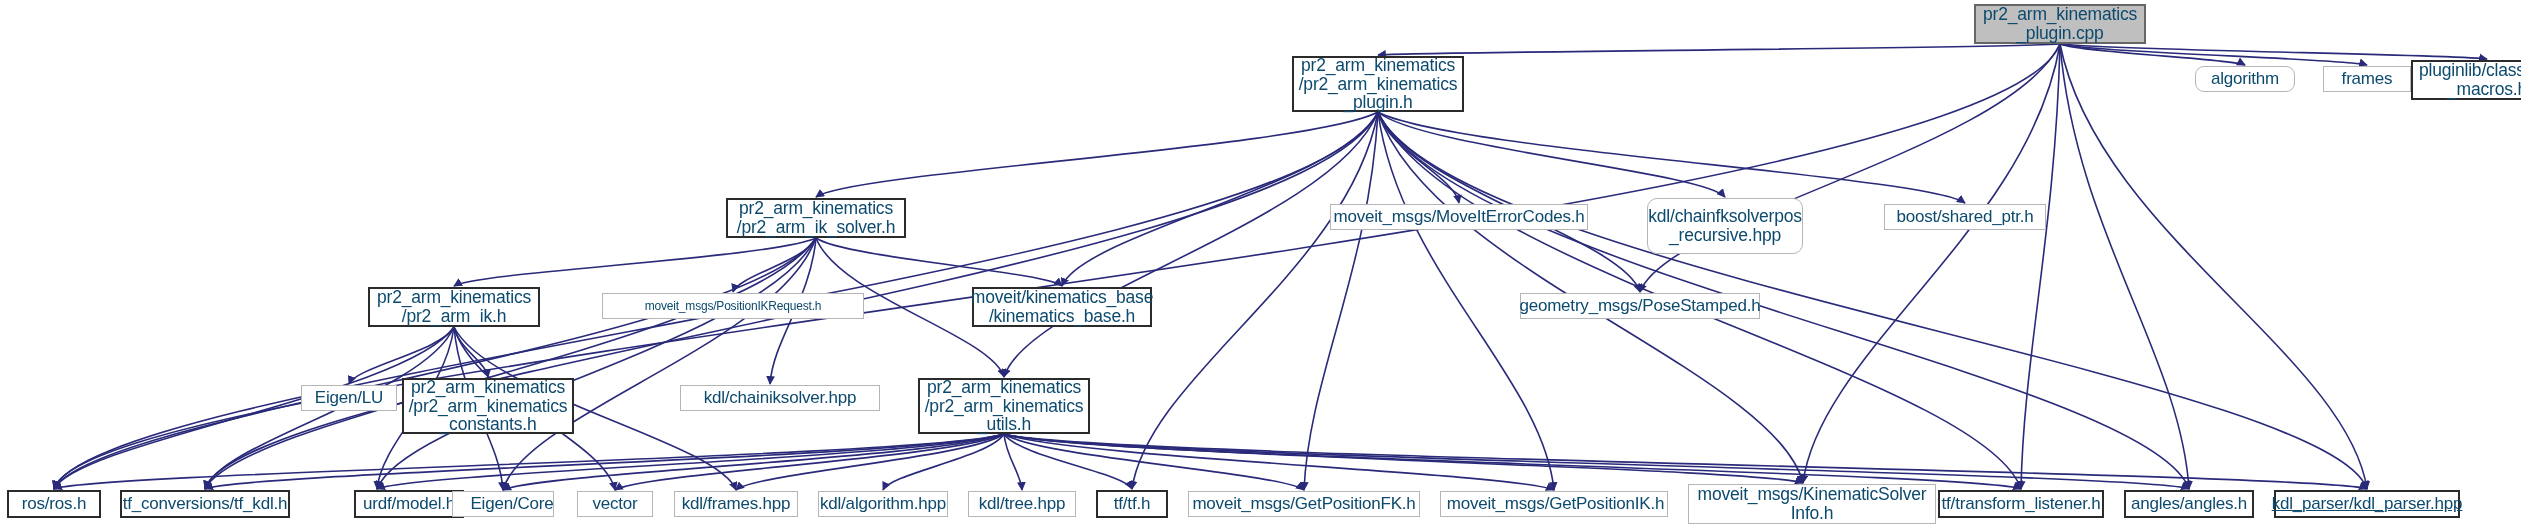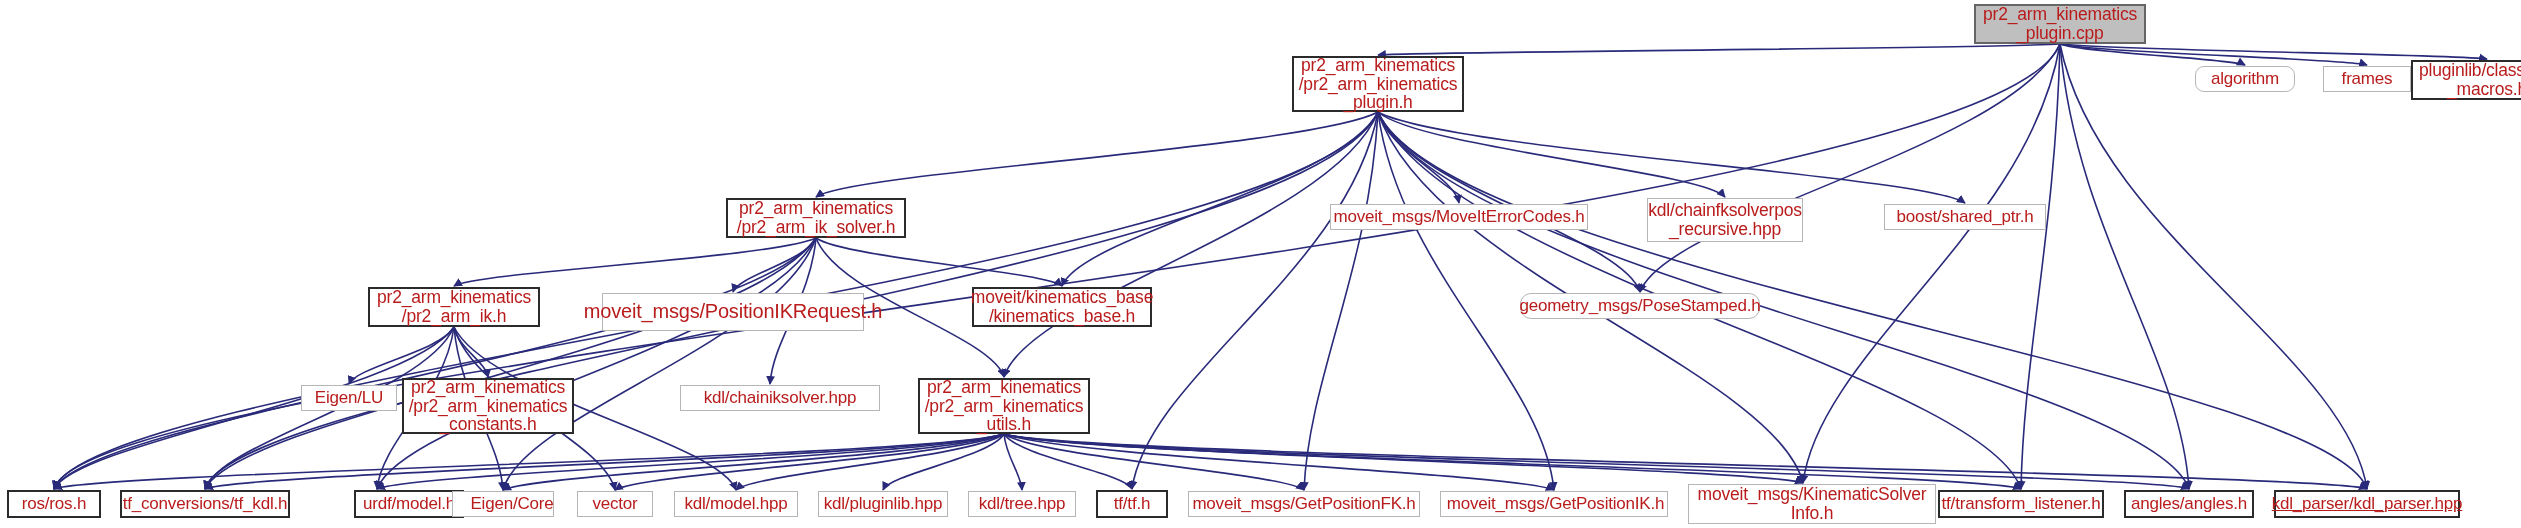--- a/index.html
+++ b/index.html
@@ -25,21 +25,21 @@
   }
   .node {
     position: absolute;
     box-sizing: border-box;
     display: flex;
     align-items: center;
     justify-content: center;
     text-align: center;
     background: #ffffff;
     border: 1px solid #b5b5b5;
-    color: #b91c1c;
+    color: #0c4a6e;
     font-size: 17.5px;
     line-height: 1.08;
     letter-spacing: -0.2px;
     white-space: pre-line;
     padding: 0 6px;
     z-index: 5;
   }
   .node.strong {
     border: 2px solid #2b2b2b;
   }
@@ -123,44 +123,44 @@
       <div class="node strong" style="left: 1292px; top: 56px; width: 172px; height: 56px;">pr2_arm_kinematics
 /pr2_arm_kinematics
 _plugin.h</div>
       <div class="node" style="left: 2195px; top: 66px; width: 100px; height: 26px; font-size: 17px; border-radius: 9px;">algorithm</div>
       <div class="node" style="left: 2323px; top: 66px; width: 88px; height: 26px; font-size: 17px;">frames</div>
       <div class="node strong" style="left: 2411px; top: 60px; width: 152px; height: 40px;">pluginlib/class_list
 _macros.h</div>
       <div class="node strong" style="left: 726px; top: 198px; width: 180px; height: 40px;">pr2_arm_kinematics
 /pr2_arm_ik_solver.h</div>
       <div class="node" style="left: 1330px; top: 204px; width: 258px; height: 26px; font-size: 17px;">moveit_msgs/MoveItErrorCodes.h</div>
-      <div class="node" style="left: 1647px; top: 198px; width: 156px; height: 44px;">kdl/chainfksolverpos
+      <div class="node" style="left: 1647px; top: 198px; width: 156px; height: 56px; border-radius: 10px;">kdl/chainfksolverpos
 _recursive.hpp</div>
       <div class="node" style="left: 1884px; top: 204px; width: 162px; height: 26px; font-size: 17px;">boost/shared_ptr.h</div>
       <div class="node strong" style="left: 368px; top: 287px; width: 172px; height: 40px;">pr2_arm_kinematics
 /pr2_arm_ik.h</div>
-      <div class="node" style="left: 602px; top: 293px; width: 262px; height: 38px; font-size: 20px;">moveit_msgs/PositionIKRequest.h</div>
+      <div class="node" style="left: 602px; top: 293px; width: 262px; height: 26px; font-size: 12px;">moveit_msgs/PositionIKRequest.h</div>
       <div class="node strong" style="left: 972px; top: 287px; width: 180px; height: 40px;">moveit/kinematics_base
 /kinematics_base.h</div>
-      <div class="node" style="left: 1520px; top: 293px; width: 240px; height: 26px; font-size: 17px; border-radius: 11px;">geometry_msgs/PoseStamped.h</div>
+      <div class="node" style="left: 1520px; top: 293px; width: 240px; height: 26px; font-size: 17px;">geometry_msgs/PoseStamped.h</div>
       <div class="node" style="left: 301px; top: 385px; width: 96px; height: 26px; font-size: 17px;">Eigen/LU</div>
       <div class="node strong" style="left: 402px; top: 378px; width: 172px; height: 56px;">pr2_arm_kinematics
 /pr2_arm_kinematics
 _constants.h</div>
       <div class="node" style="left: 680px; top: 385px; width: 200px; height: 26px; font-size: 17px;">kdl/chainiksolver.hpp</div>
       <div class="node strong" style="left: 918px; top: 378px; width: 172px; height: 56px;">pr2_arm_kinematics
 /pr2_arm_kinematics
 _utils.h</div>
       <div class="node strong" style="left: 7px; top: 490px; width: 94px; height: 28px; font-size: 17px;">ros/ros.h</div>
       <div class="node strong" style="left: 120px; top: 490px; width: 170px; height: 28px; font-size: 17px;">tf_conversions/tf_kdl.h</div>
       <div class="node strong" style="left: 322px; top: 490px; width: 110px; height: 28px; font-size: 17px; margin-left: 32px;">urdf/model.h</div>
       <div class="node" style="left: 452px; top: 491px; width: 102px; height: 26px; font-size: 17px; padding-left: 24px;">Eigen/Core</div>
       <div class="node" style="left: 577px; top: 491px; width: 76px; height: 26px; font-size: 17px;">vector</div>
-      <div class="node" style="left: 674px; top: 491px; width: 124px; height: 26px; font-size: 17px;">kdl/model.hpp</div>
-      <div class="node" style="left: 818px; top: 491px; width: 130px; height: 26px; font-size: 17px;">kdl/pluginlib.hpp</div>
+      <div class="node" style="left: 674px; top: 491px; width: 124px; height: 26px; font-size: 17px;">kdl/frames.hpp</div>
+      <div class="node" style="left: 818px; top: 491px; width: 130px; height: 26px; font-size: 17px;">kdl/algorithm.hpp</div>
       <div class="node" style="left: 968px; top: 491px; width: 108px; height: 26px; font-size: 17px;">kdl/tree.hpp</div>
       <div class="node strong" style="left: 1096px; top: 490px; width: 72px; height: 28px; font-size: 17px;">tf/tf.h</div>
       <div class="node" style="left: 1188px; top: 491px; width: 232px; height: 26px; font-size: 17px;">moveit_msgs/GetPositionFK.h</div>
       <div class="node" style="left: 1440px; top: 491px; width: 228px; height: 26px; font-size: 17px; padding-left: 9px;">moveit_msgs/GetPositionIK.h</div>
       <div class="node" style="left: 1688px; top: 484px; width: 248px; height: 40px;">moveit_msgs/KinematicSolver
 Info.h</div>
       <div class="node strong" style="left: 1938px; top: 490px; width: 166px; height: 28px; font-size: 17px;">tf/transform_listener.h</div>
       <div class="node strong" style="left: 2124px; top: 490px; width: 130px; height: 28px; font-size: 17px;">angles/angles.h</div>
       <div class="node strong" style="left: 2274px; top: 490px; width: 186px; height: 28px; font-size: 17px; text-decoration: underline;">kdl_parser/kdl_parser.hpp</div>
     </div>

